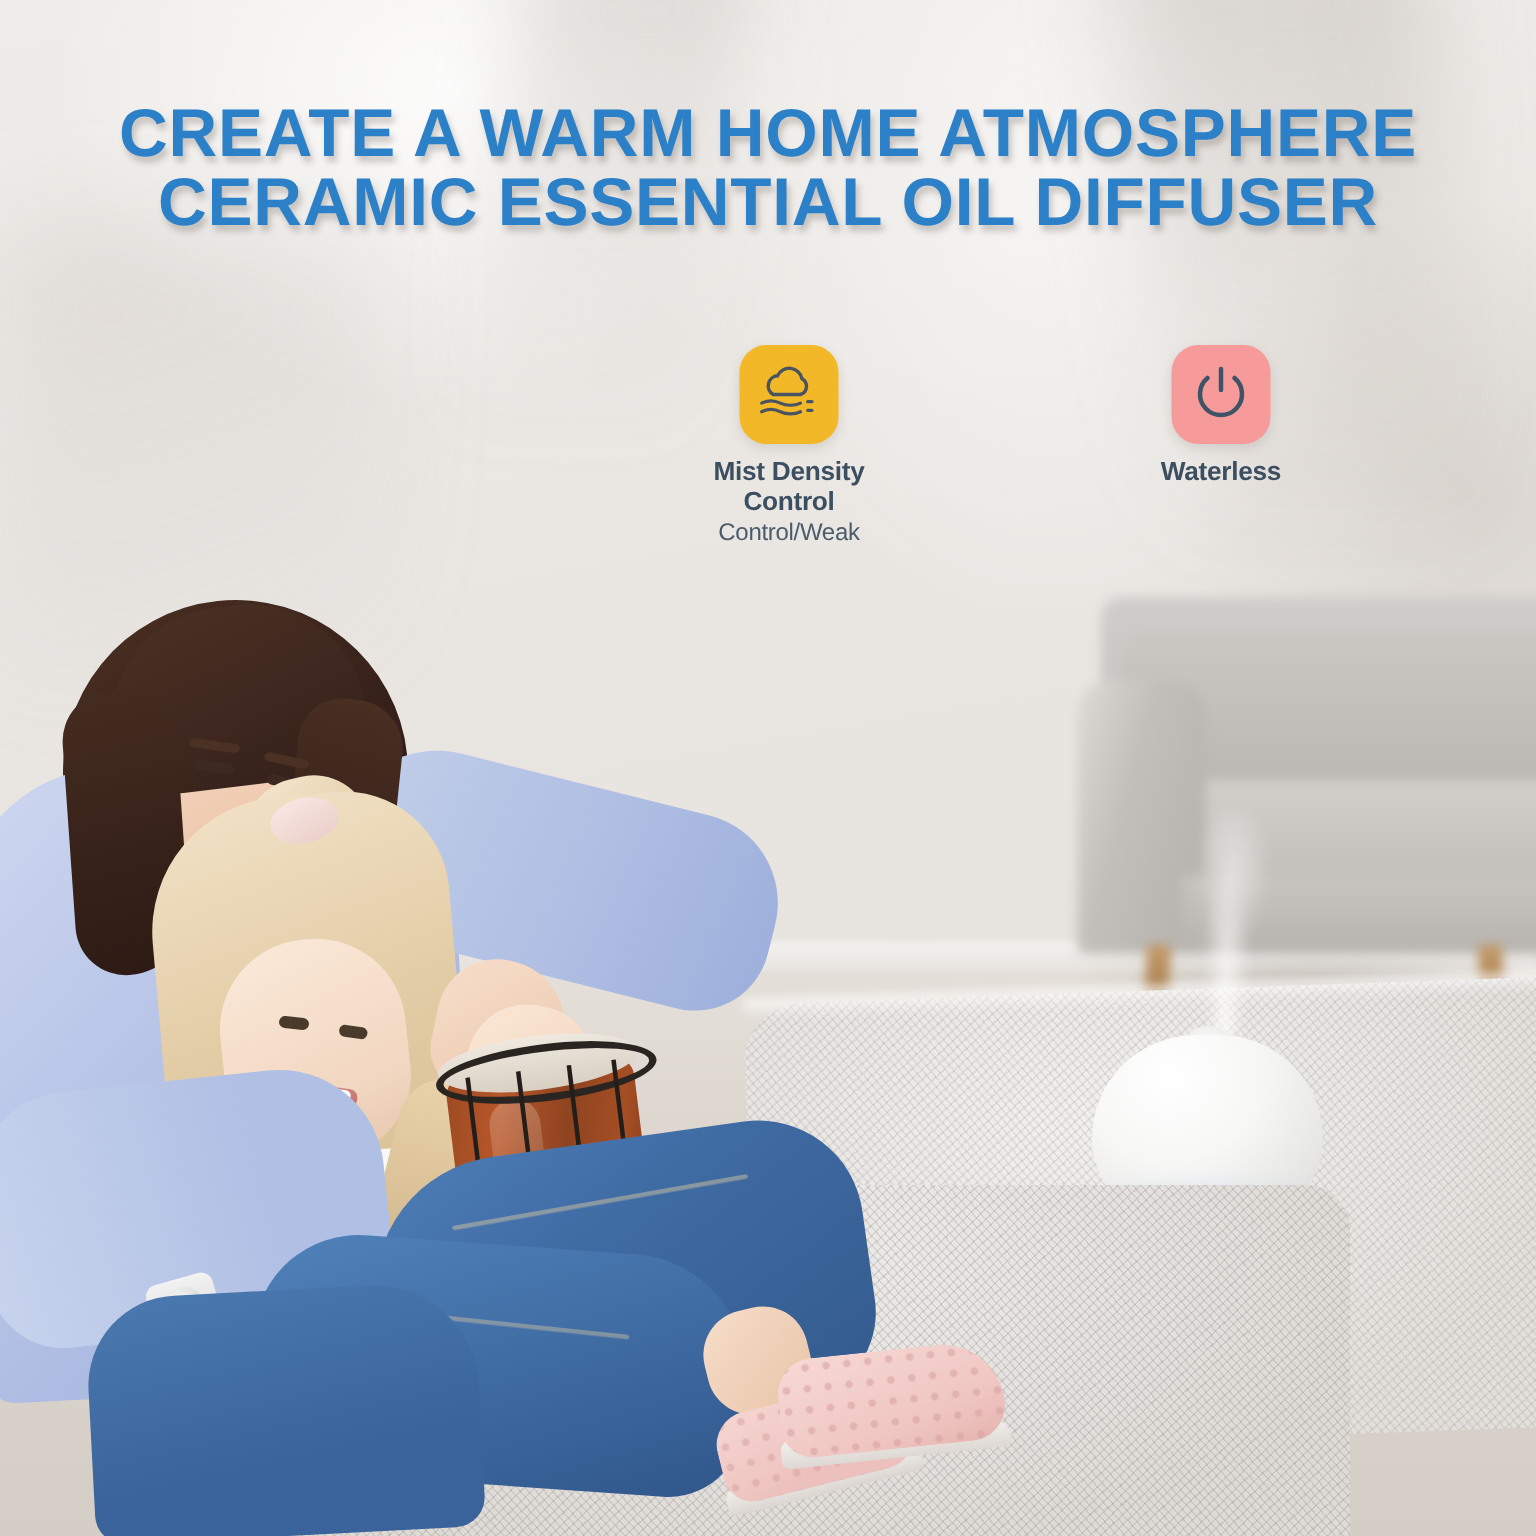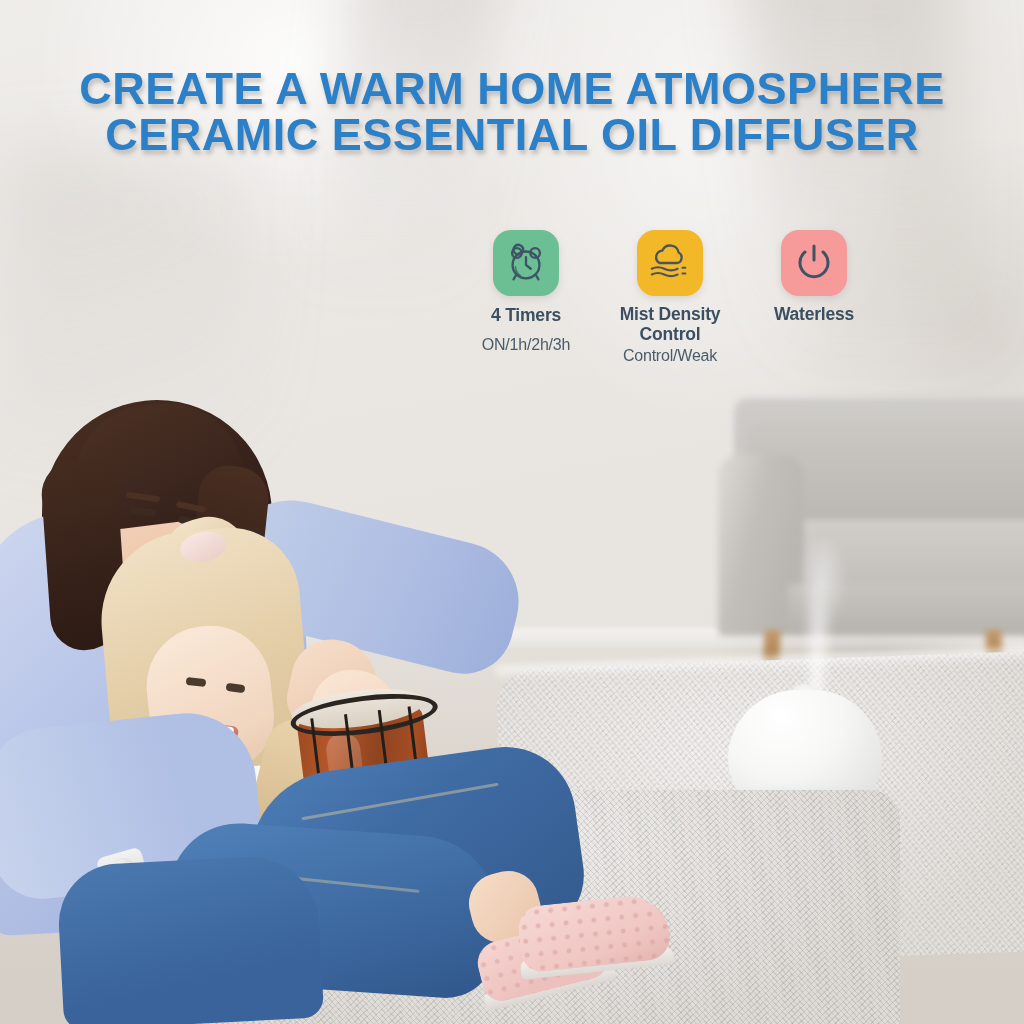--- a/index.html
+++ b/index.html
@@ -402,35 +402,20 @@
     <div class="shoe-body"></div>
   </div>
 
   <div class="headline">
     <span class="line l2">CREATE A WARM HOME ATMOSPHERE</span>
     <span class="line l1">CERAMIC ESSENTIAL OIL DIFFUSER</span>
   </div>
 
   <div class="features">
 
-    <div class="feature f1">
-      <div class="f-icon" style="background:#6cbf92">
-        <svg width="46" height="46" viewBox="0 0 48 48" fill="none" stroke="#3e5466" stroke-width="2.4" stroke-linecap="round">
-          <circle cx="24" cy="26" r="14"></circle>
-          <path d="M13 13a5 5 0 1 0-3-8 5 5 0 0 0 3 8z" transform="translate(2,2)"></path>
-          <circle cx="14.5" cy="13.5" r="5"></circle>
-          <circle cx="33.5" cy="13.5" r="5"></circle>
-          <path d="M24 18v8l5 4"></path>
-          <path d="M14 36l-3 5M34 36l3 5"></path>
-          <path d="M13 28a11 11 0 0 0 5 9" stroke-width="1.6" opacity=".75"></path>
-        </svg>
-      </div>
-      <div class="f-title">4 Timers</div>
-      <div class="f-sub">ON/1h/2h/3h</div>
-    </div>
 
     <div class="feature f2">
       <div class="f-icon" style="background:#f3b828">
         <svg width="48" height="46" viewBox="0 0 50 48" fill="none" stroke="#4a5460" stroke-width="2.4" stroke-linecap="round">
           <path d="M14 24a7 7 0 0 1 3-13 9 9 0 0 1 17 2 6 6 0 0 1-1 11z"></path>
           <path d="M6 30c4-2 9-2 13 0s10 2 14 0" stroke-width="2.2"></path>
           <path d="M6 36c4-2 9-2 13 0s10 2 14 0" stroke-width="2.2"></path>
           <path d="M38 29h4M38 35h5" stroke-width="2.2" stroke-dasharray="3 3"></path>
         </svg>
       </div>

